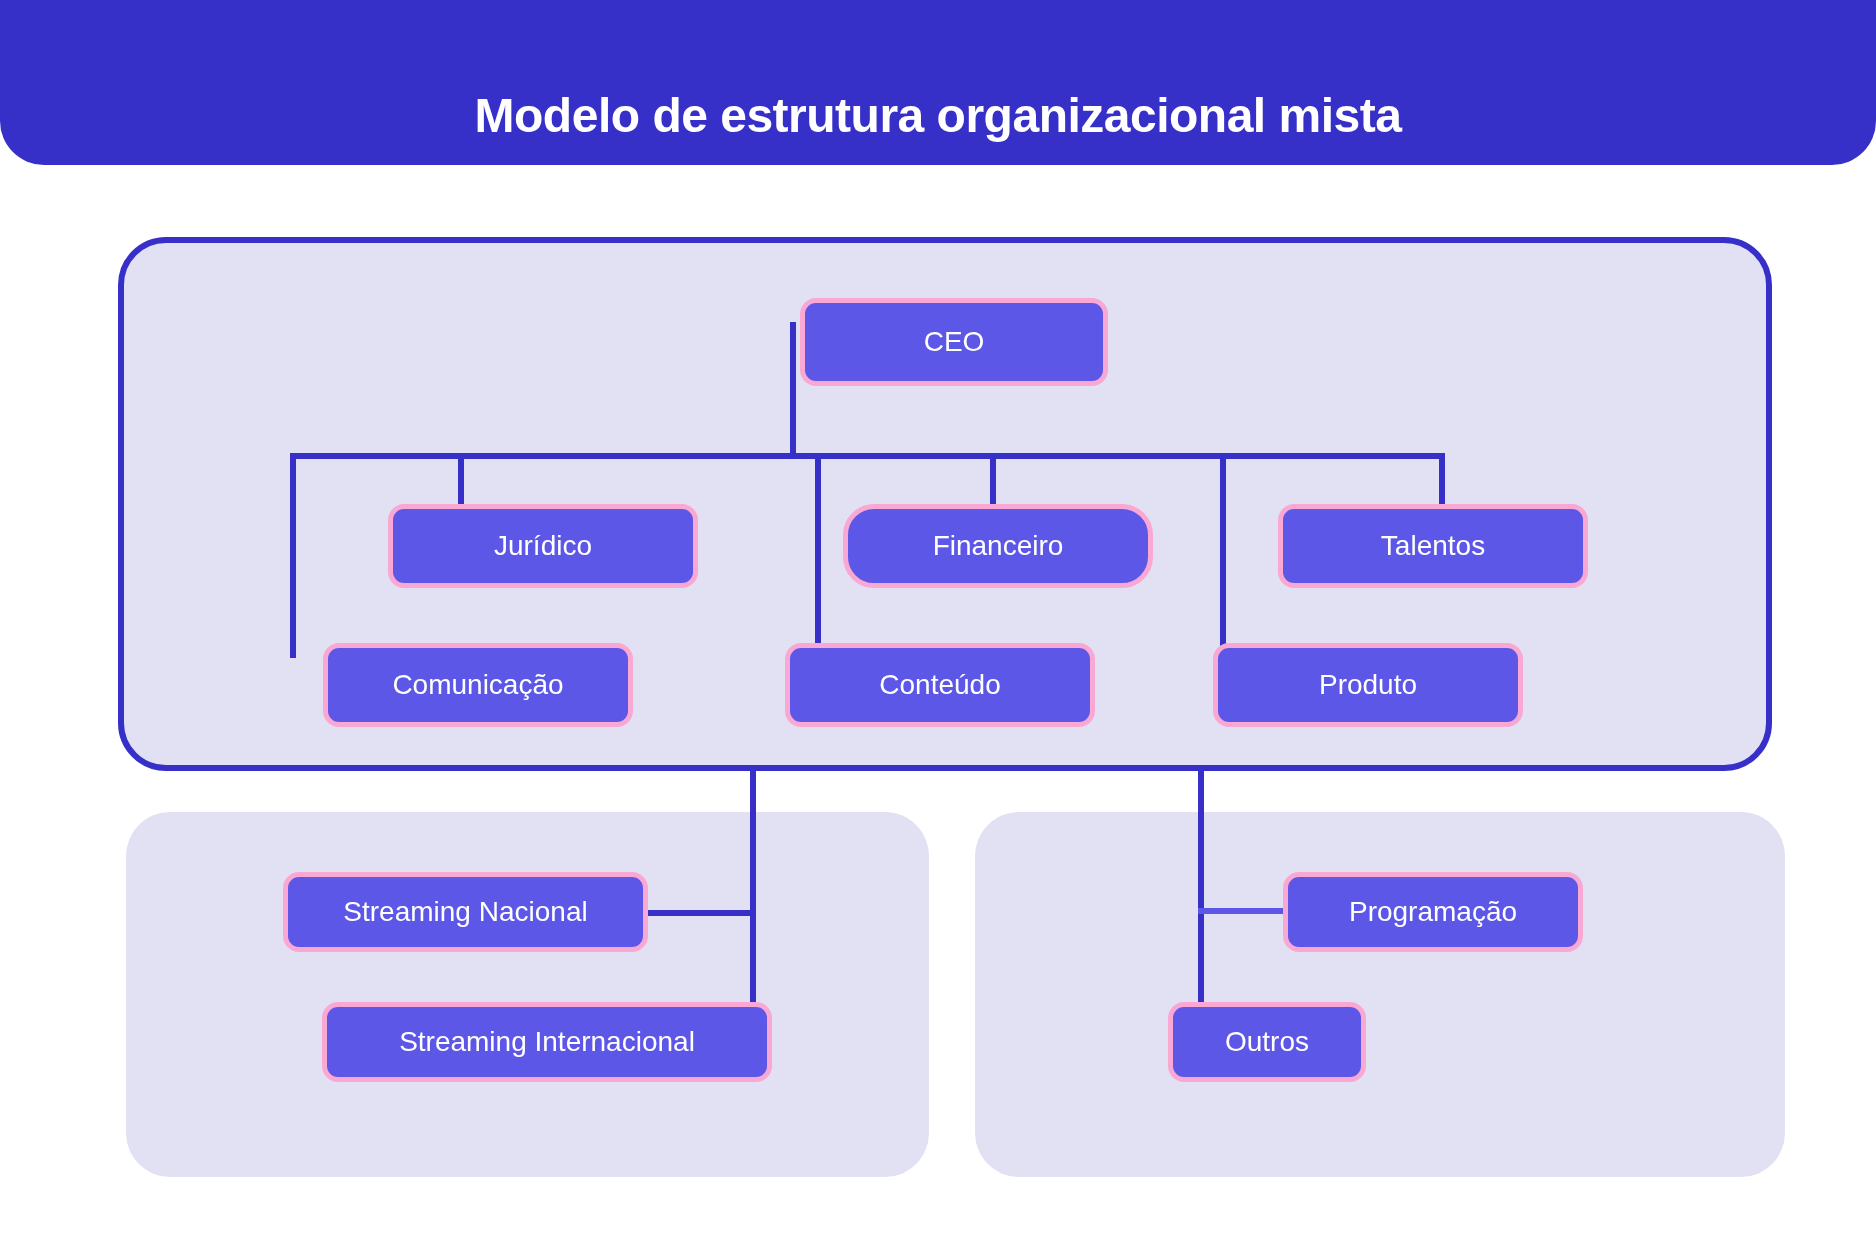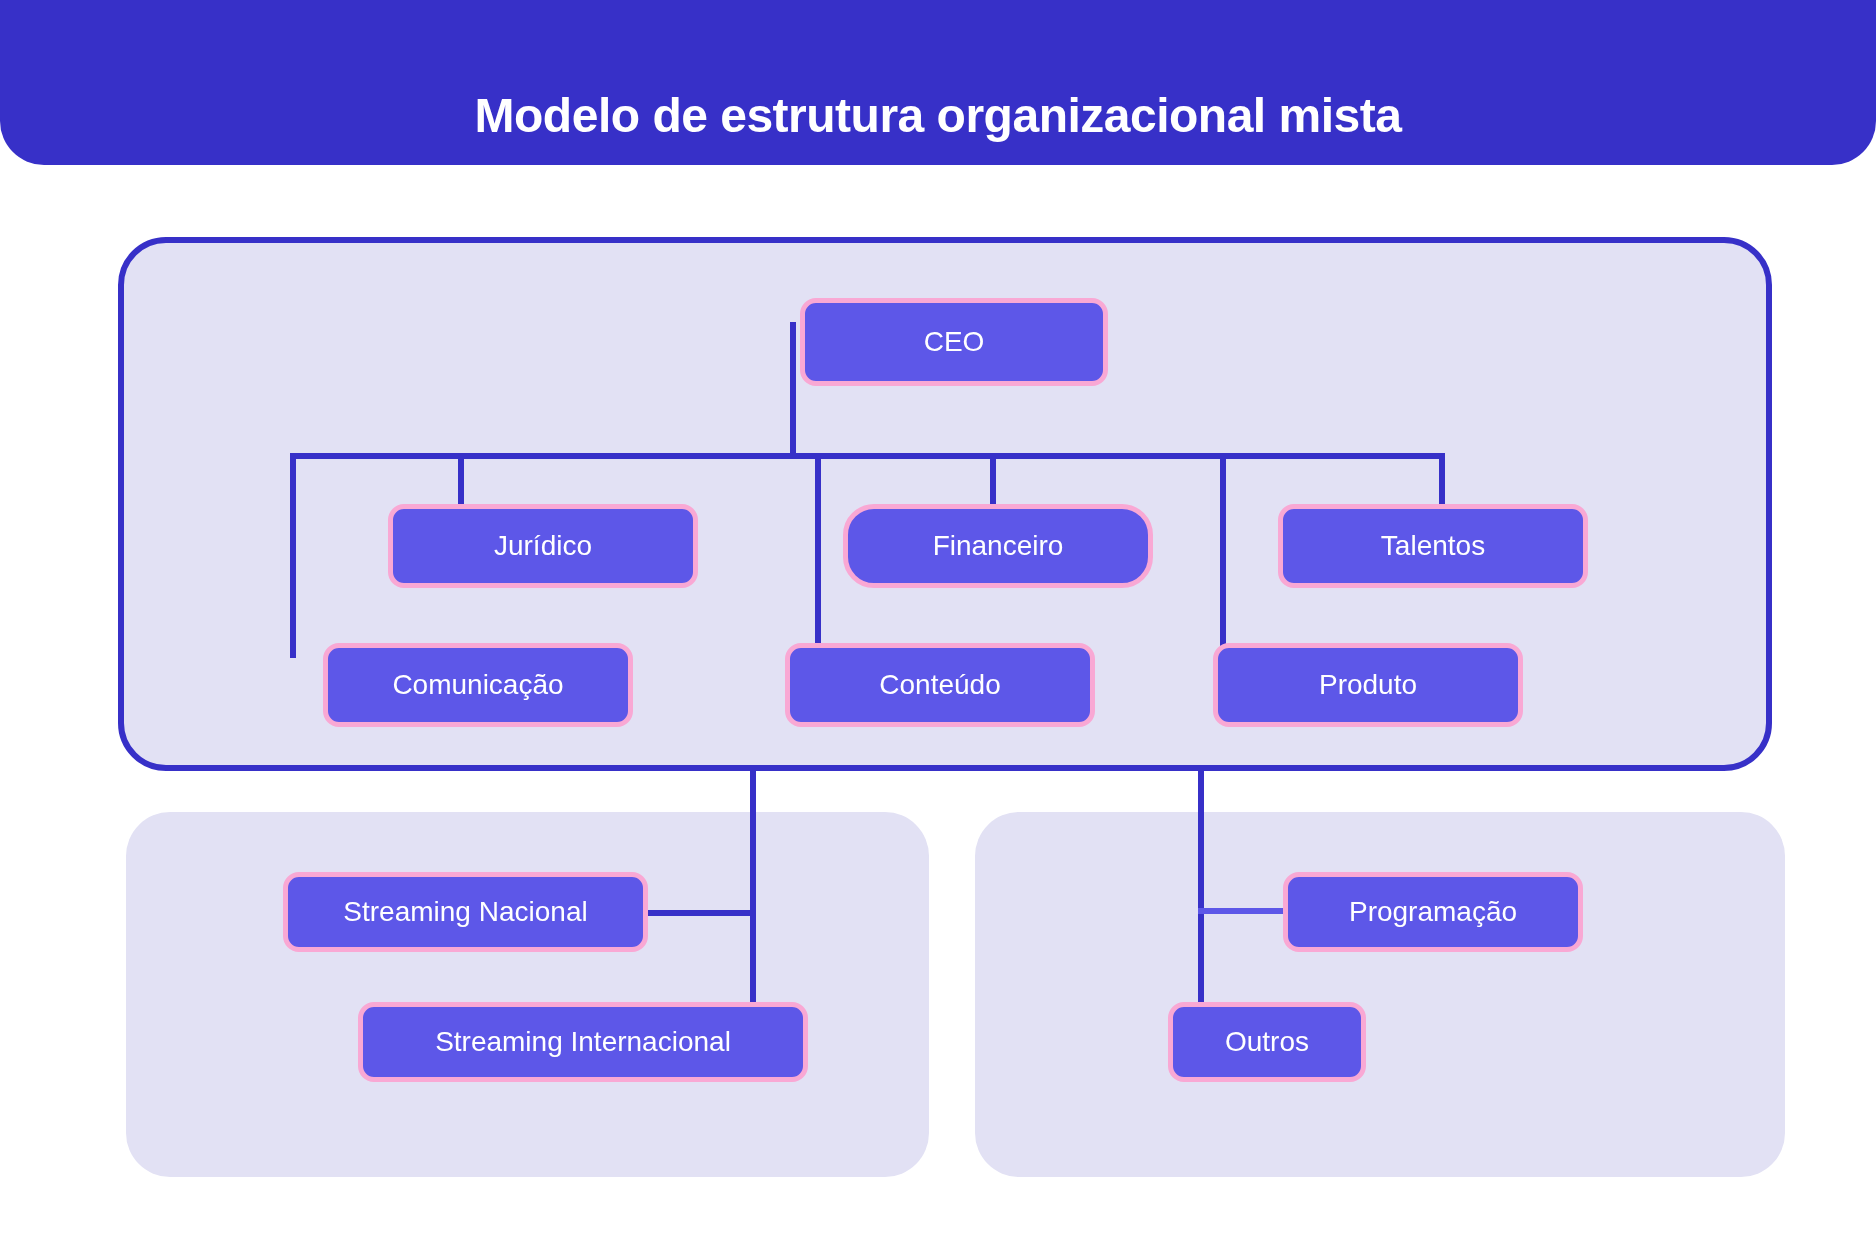--- a/index.html
+++ b/index.html
@@ -159,21 +159,21 @@
   <div class="line" style="left:750px; top:768px; width:6px; height:280px;"></div>
 
   <div class="line" style="left:640px; top:910px; width:116px; height:6px;"></div>
 
   <div class="line" style="left:765px; top:1040px; width:0px; height:6px;"></div>
 
   <div class="node bold" style="left:283px; top:872px; width:365px; height:80px;">
     <span>Streaming Nacional</span>
   </div>
 
-  <div class="node bold" style="left:322px; top:1002px; width:450px; height:80px;margin-left:36px;">
+  <div class="node bold" style="left:322px; top:1002px; width:450px; height:80px;">
     <span>Streaming Internacional</span>
   </div>
 
   <div class="panel-lower-right"></div>
 
   <div class="line" style="left:1198px; top:768px; width:6px; height:238px;"></div>
 
   <div class="line-light" style="left:1198px; top:908px; width:88px; height:6px;"></div>
 
   <div class="node bold" style="left:1283px; top:872px; width:300px; height:80px;">

